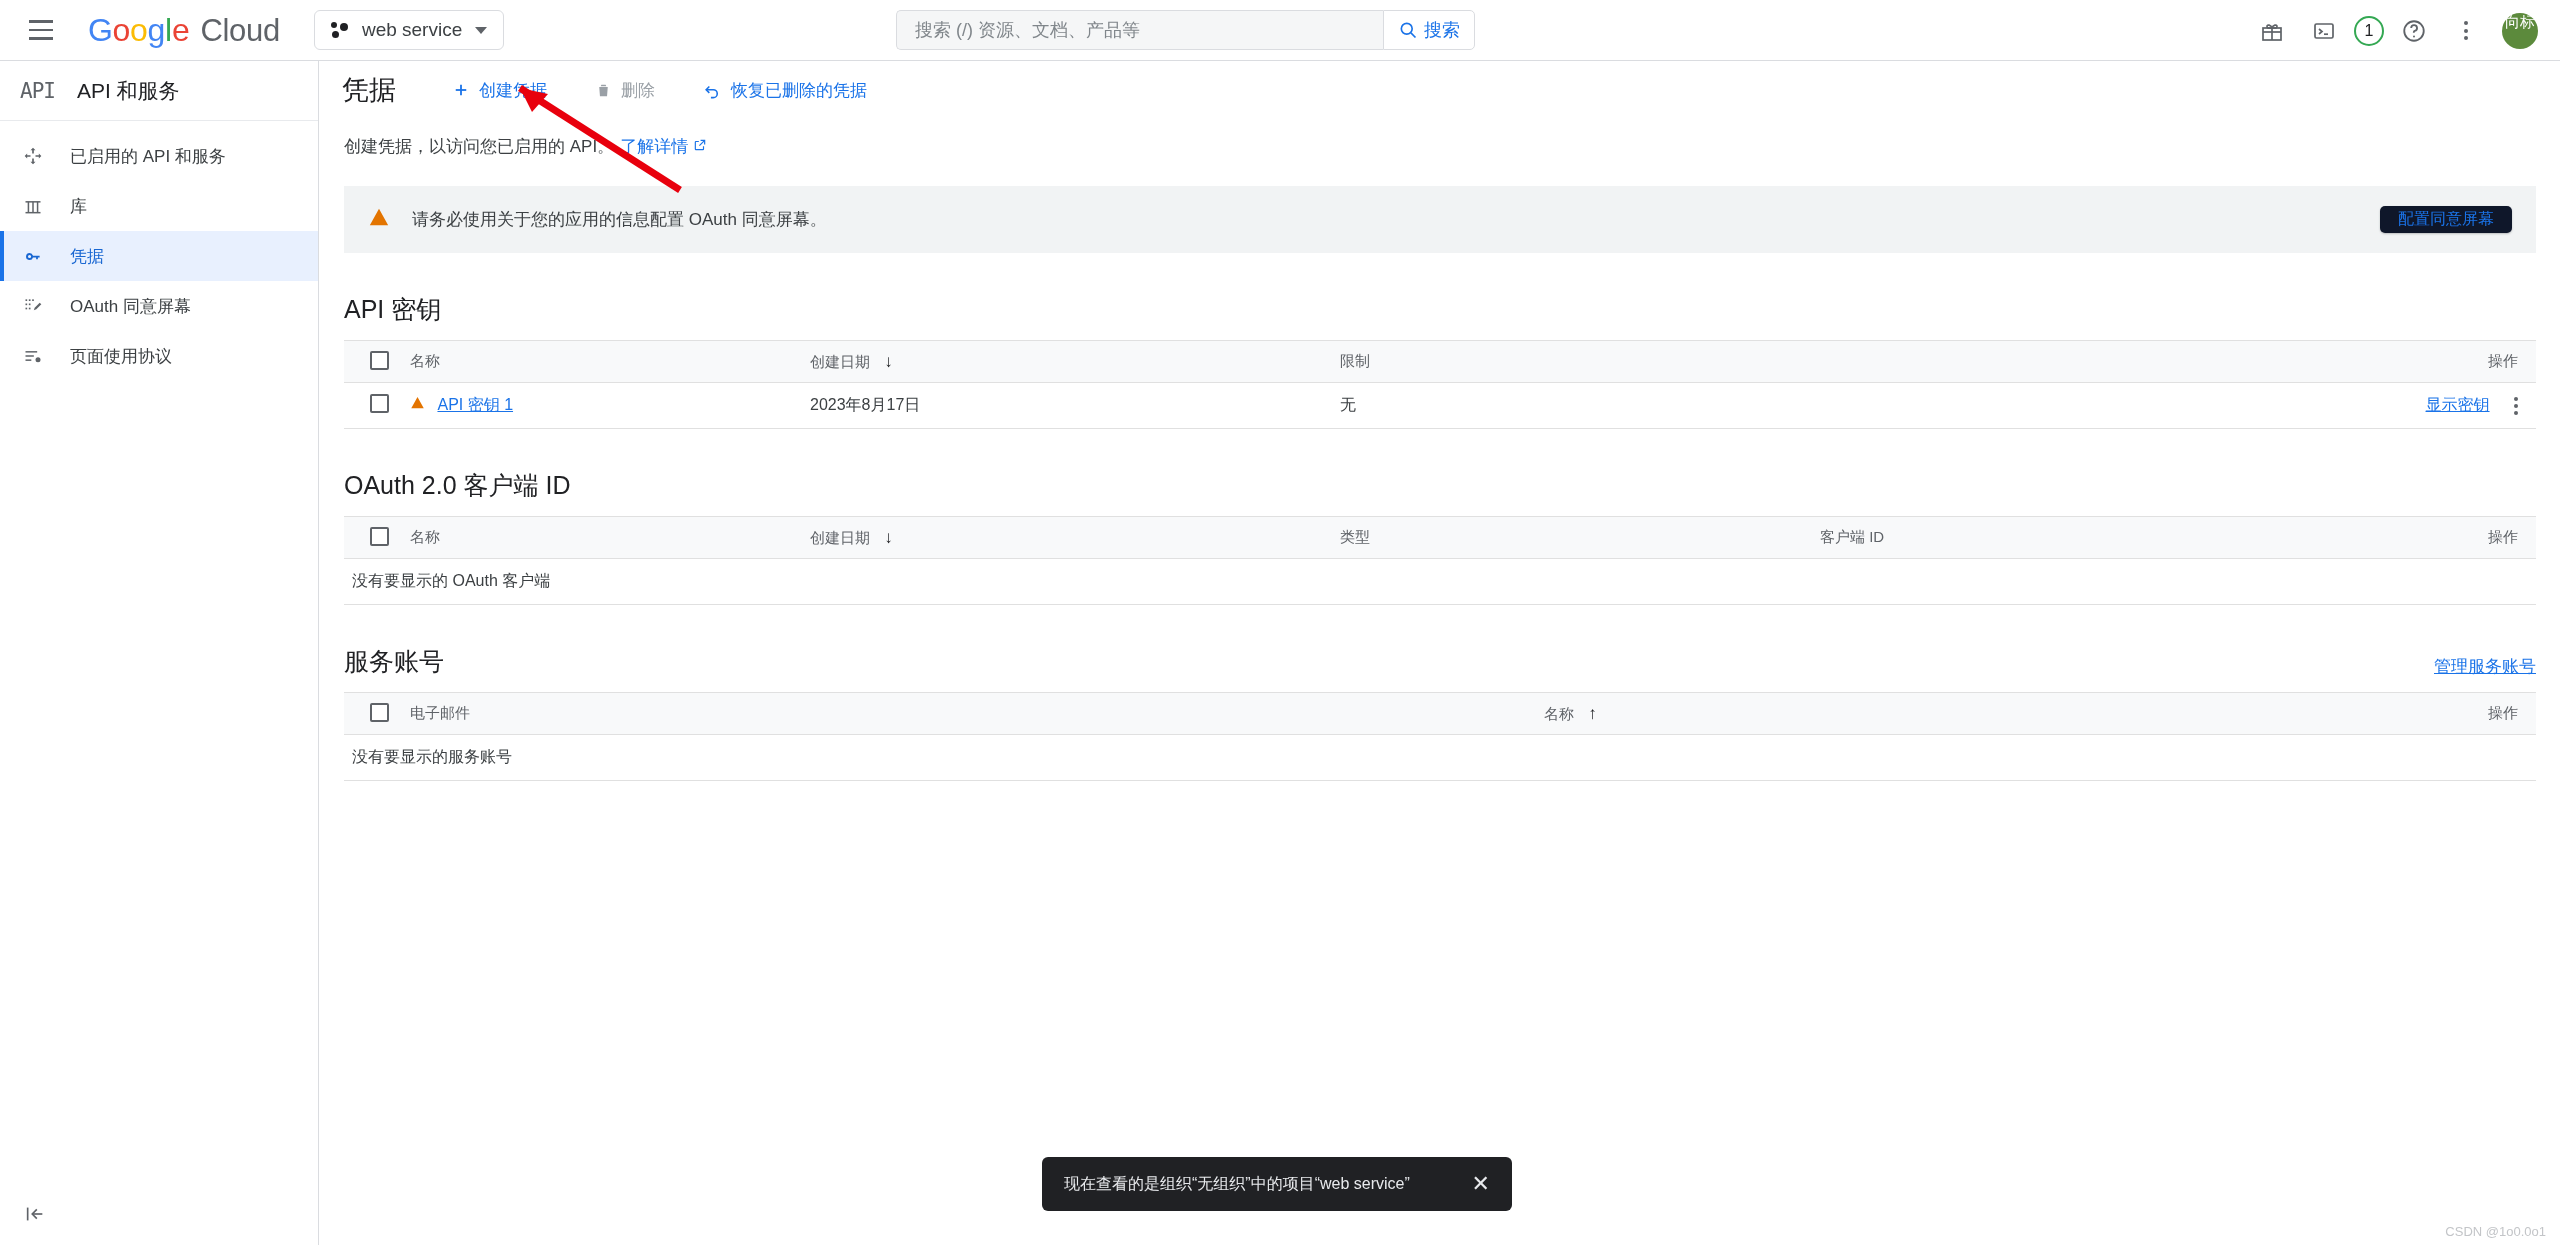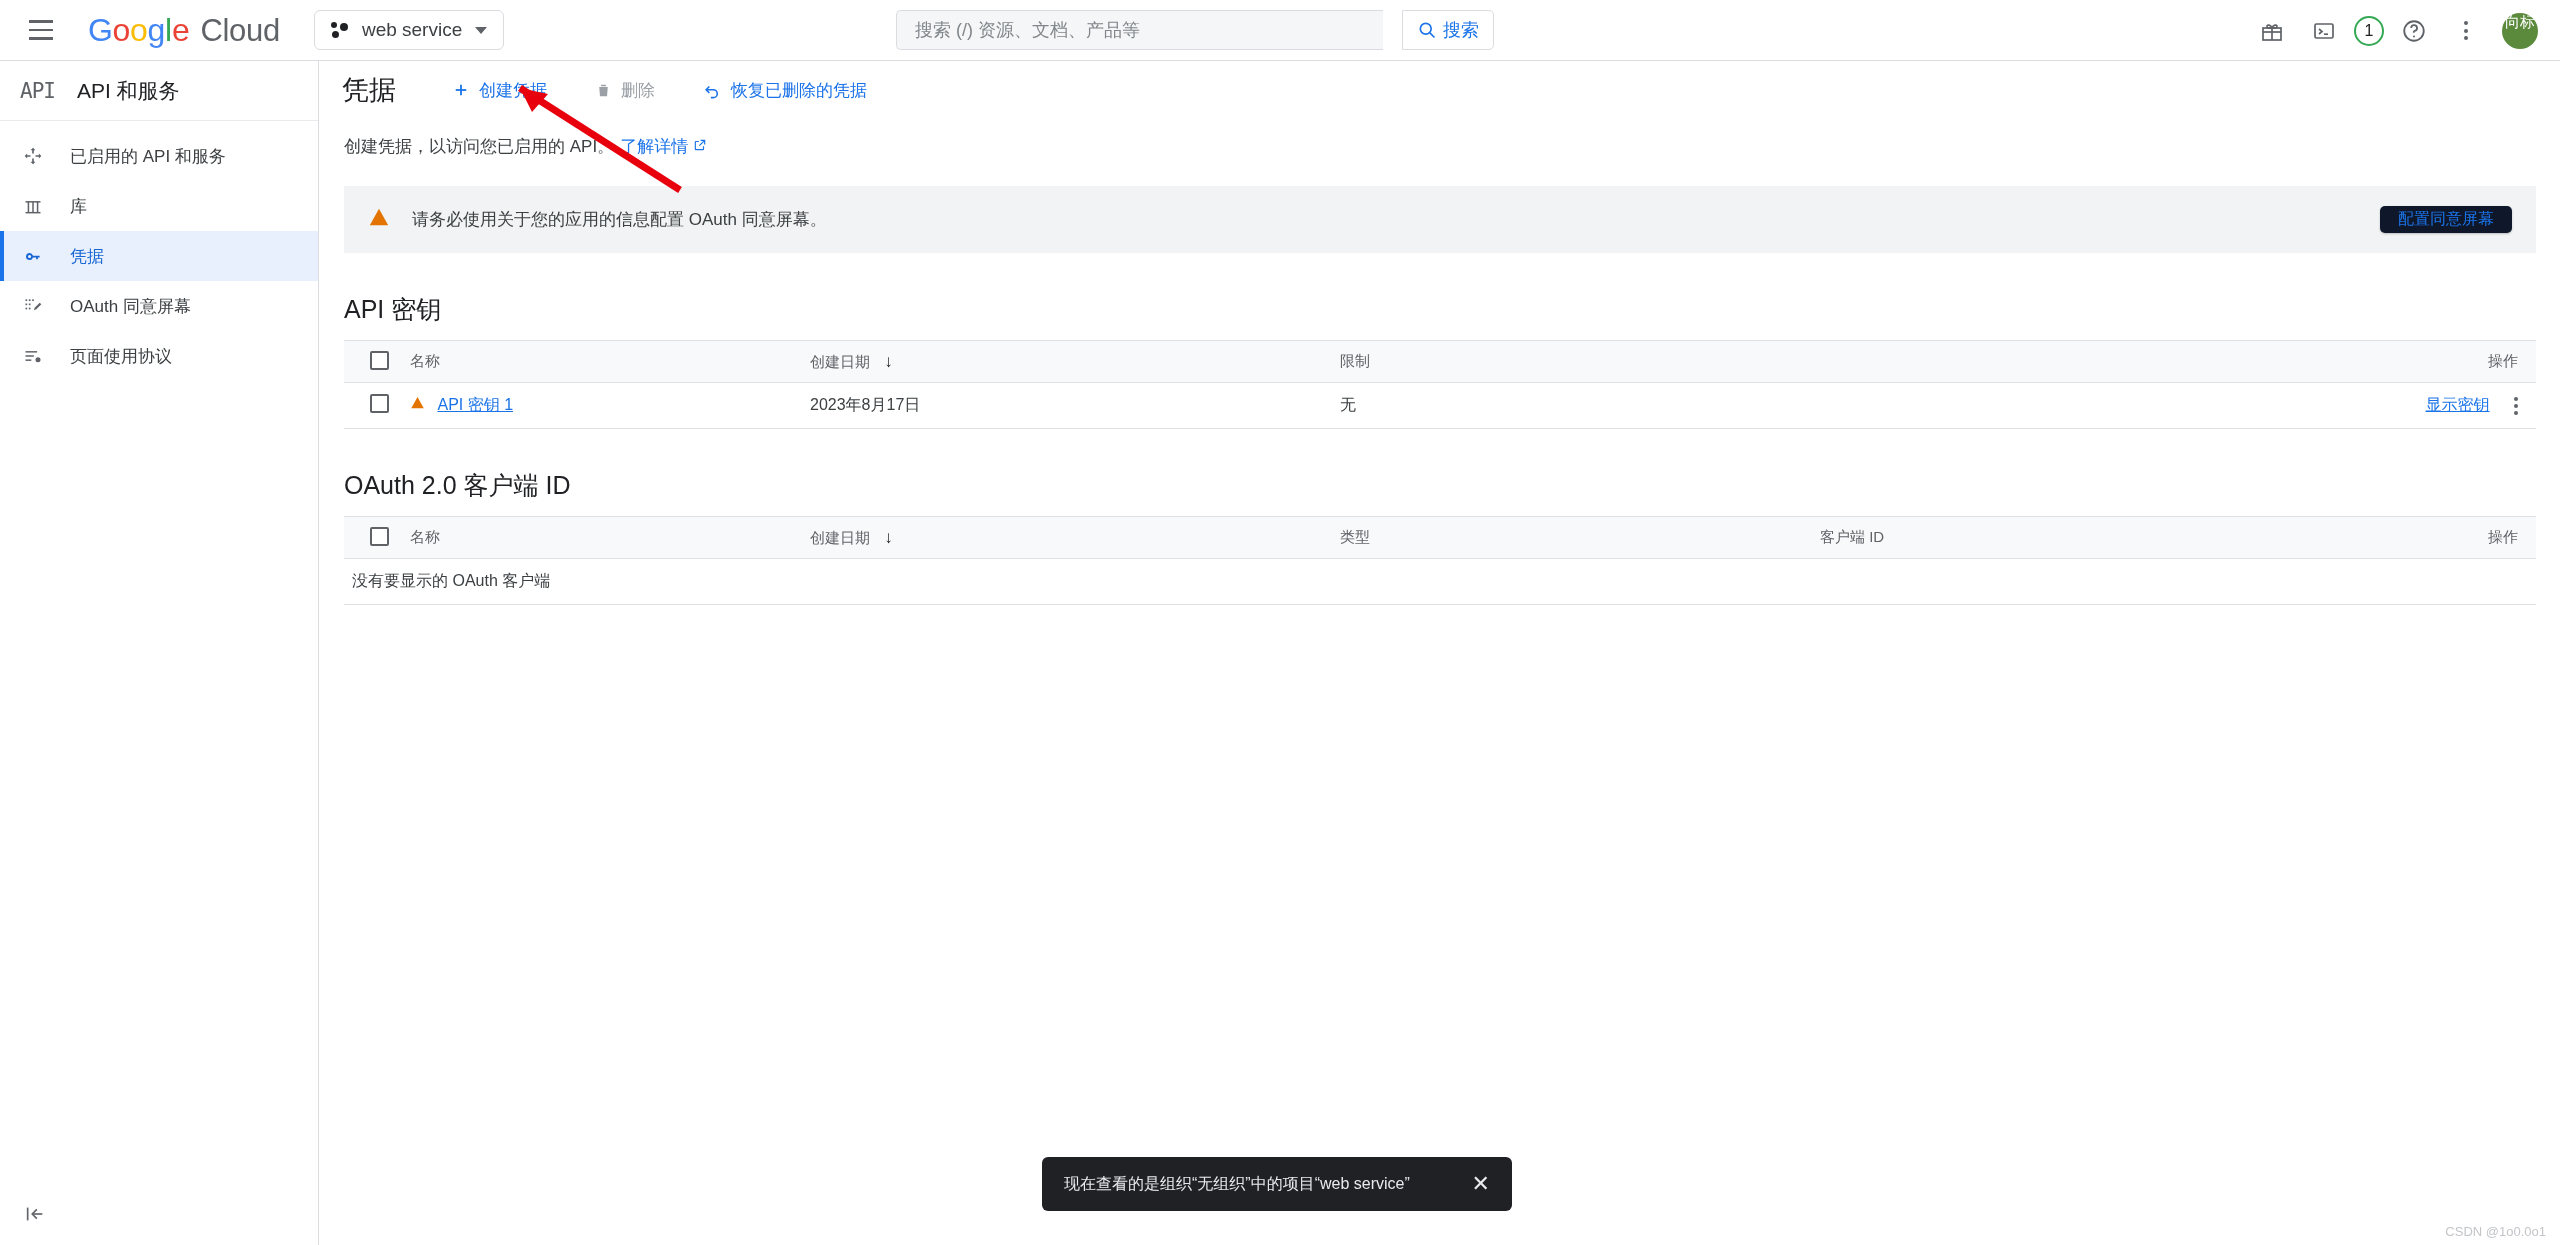--- a/index.html
+++ b/index.html
@@ -51,21 +51,21 @@
   }
   .search-box input {
     border: none; outline: none; background: transparent;
     font-size: 18px; color: #3c4043; width: 100%;
     font-family: "Liberation Sans", sans-serif;
   }
   .search-box input::placeholder { color: #80868b; }
   .search-btn {
     width: 92px; height: 40px; border: 1px solid #dadce0; border-radius: 0 5px 5px 0;
     background: #fff; display: flex; align-items: center; justify-content: center;
-    gap: 6px; cursor: pointer; color: #1a73e8; font-size: 18px; margin-left: 19px;
+    gap: 6px; cursor: pointer; color: #1a73e8; font-size: 18px;
   }
 
   .top-right { position: absolute; right: 22px; top: 0; height: 61px; display: flex; align-items: center; gap: 8px; }
   .ticon { width: 44px; height: 44px; display: flex; align-items: center; justify-content: center; border-radius: 50%; cursor: pointer; color: #5f6368; }
   .notif-badge {
     width: 30px; height: 30px; border: 2px solid #34a853; border-radius: 50%;
     display: flex; align-items: center; justify-content: center;
     font-size: 16px; color: #202124; cursor: pointer;
   }
   .kebab { display: flex; flex-direction: column; gap: 3.5px; align-items: center; cursor: pointer; }
@@ -450,20 +450,46 @@
         </tr>
       </thead>
       <tbody>
         <tr class="empty-row">
           <td colspan="6">没有要显示的 OAuth 客户端</td>
         </tr>
       </tbody>
     </table>
   </div>
 
+  <div class="section">
+    <div class="section-head">
+      <span class="section-title">服务账号</span>
+      <span class="section-link">管理服务账号</span>
+    </div>
+    <table class="gtable">
+      <thead>
+        <tr>
+          <th class="th-cb">
+            <span class="cb"></span>
+          </th>
+          <th>电子邮件</th>
+          <th style="width:700px">
+            <span>名称</span>
+            <span class="sort-arrow">↑</span>
+          </th>
+          <th class="th-right" style="width:300px">操作</th>
+        </tr>
+      </thead>
+      <tbody>
+        <tr class="empty-row">
+          <td colspan="4">没有要显示的服务账号</td>
+        </tr>
+      </tbody>
+    </table>
+  </div>
 </div>
 
 <svg class="annot" width="200" height="130" viewBox="0 0 200 130">
   <line x1="190" y1="110" x2="30" y2="8" stroke="#e8000d" stroke-width="7"></line>
   <polygon points="30,8 58,14 42,32" fill="#e8000d"></polygon>
 </svg>
 
 <div class="toast">
   <span>现在查看的是组织“无组织”中的项目“web service”</span>
   <span class="tclose">✕</span>

